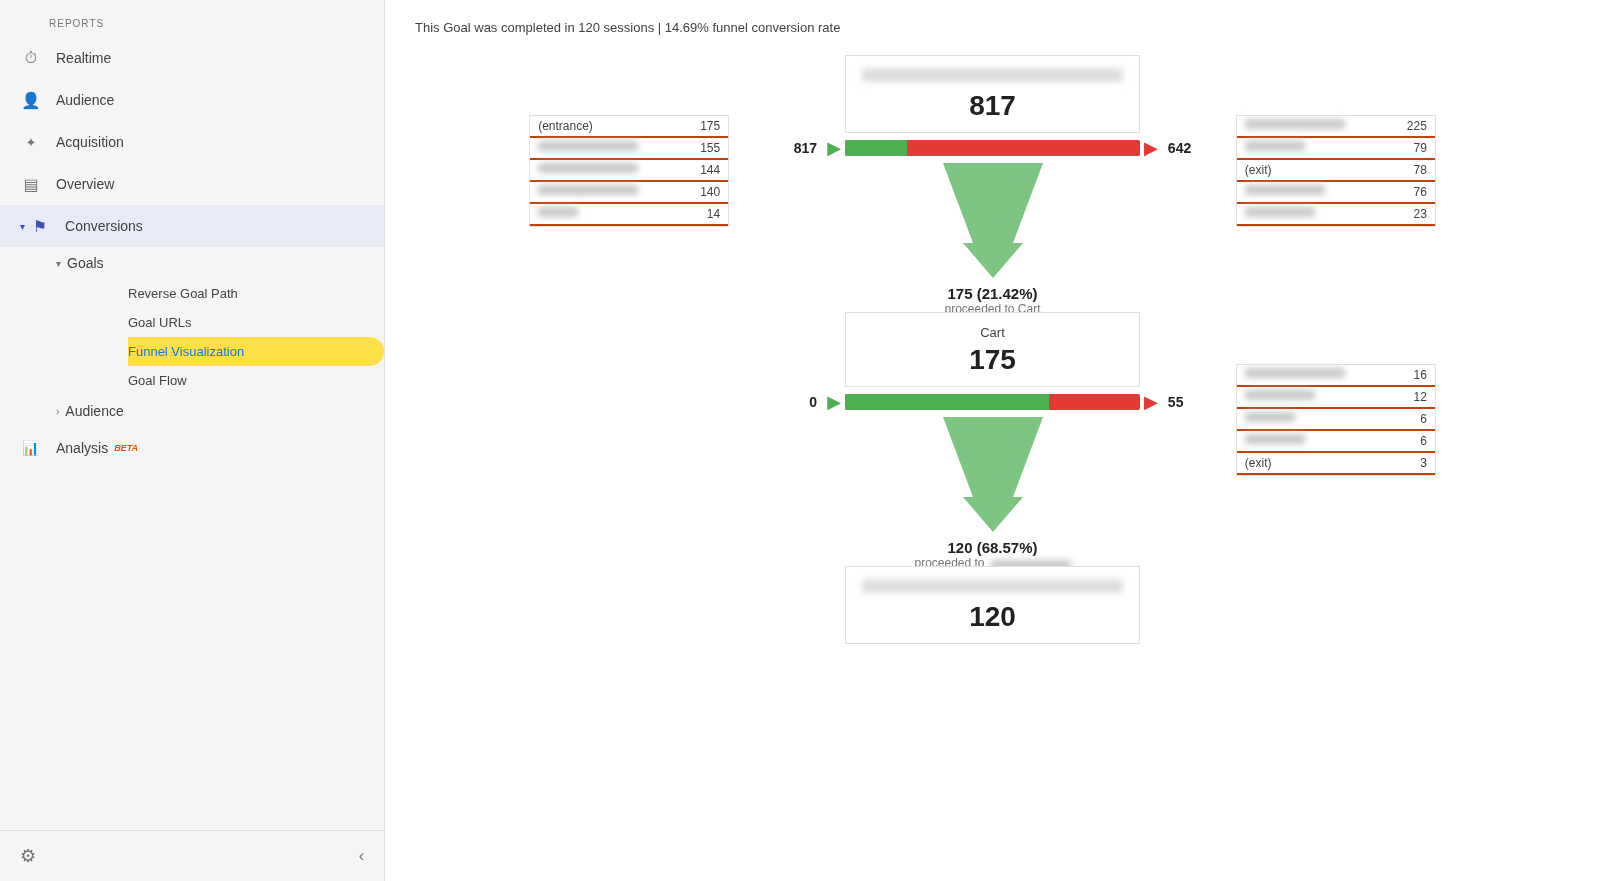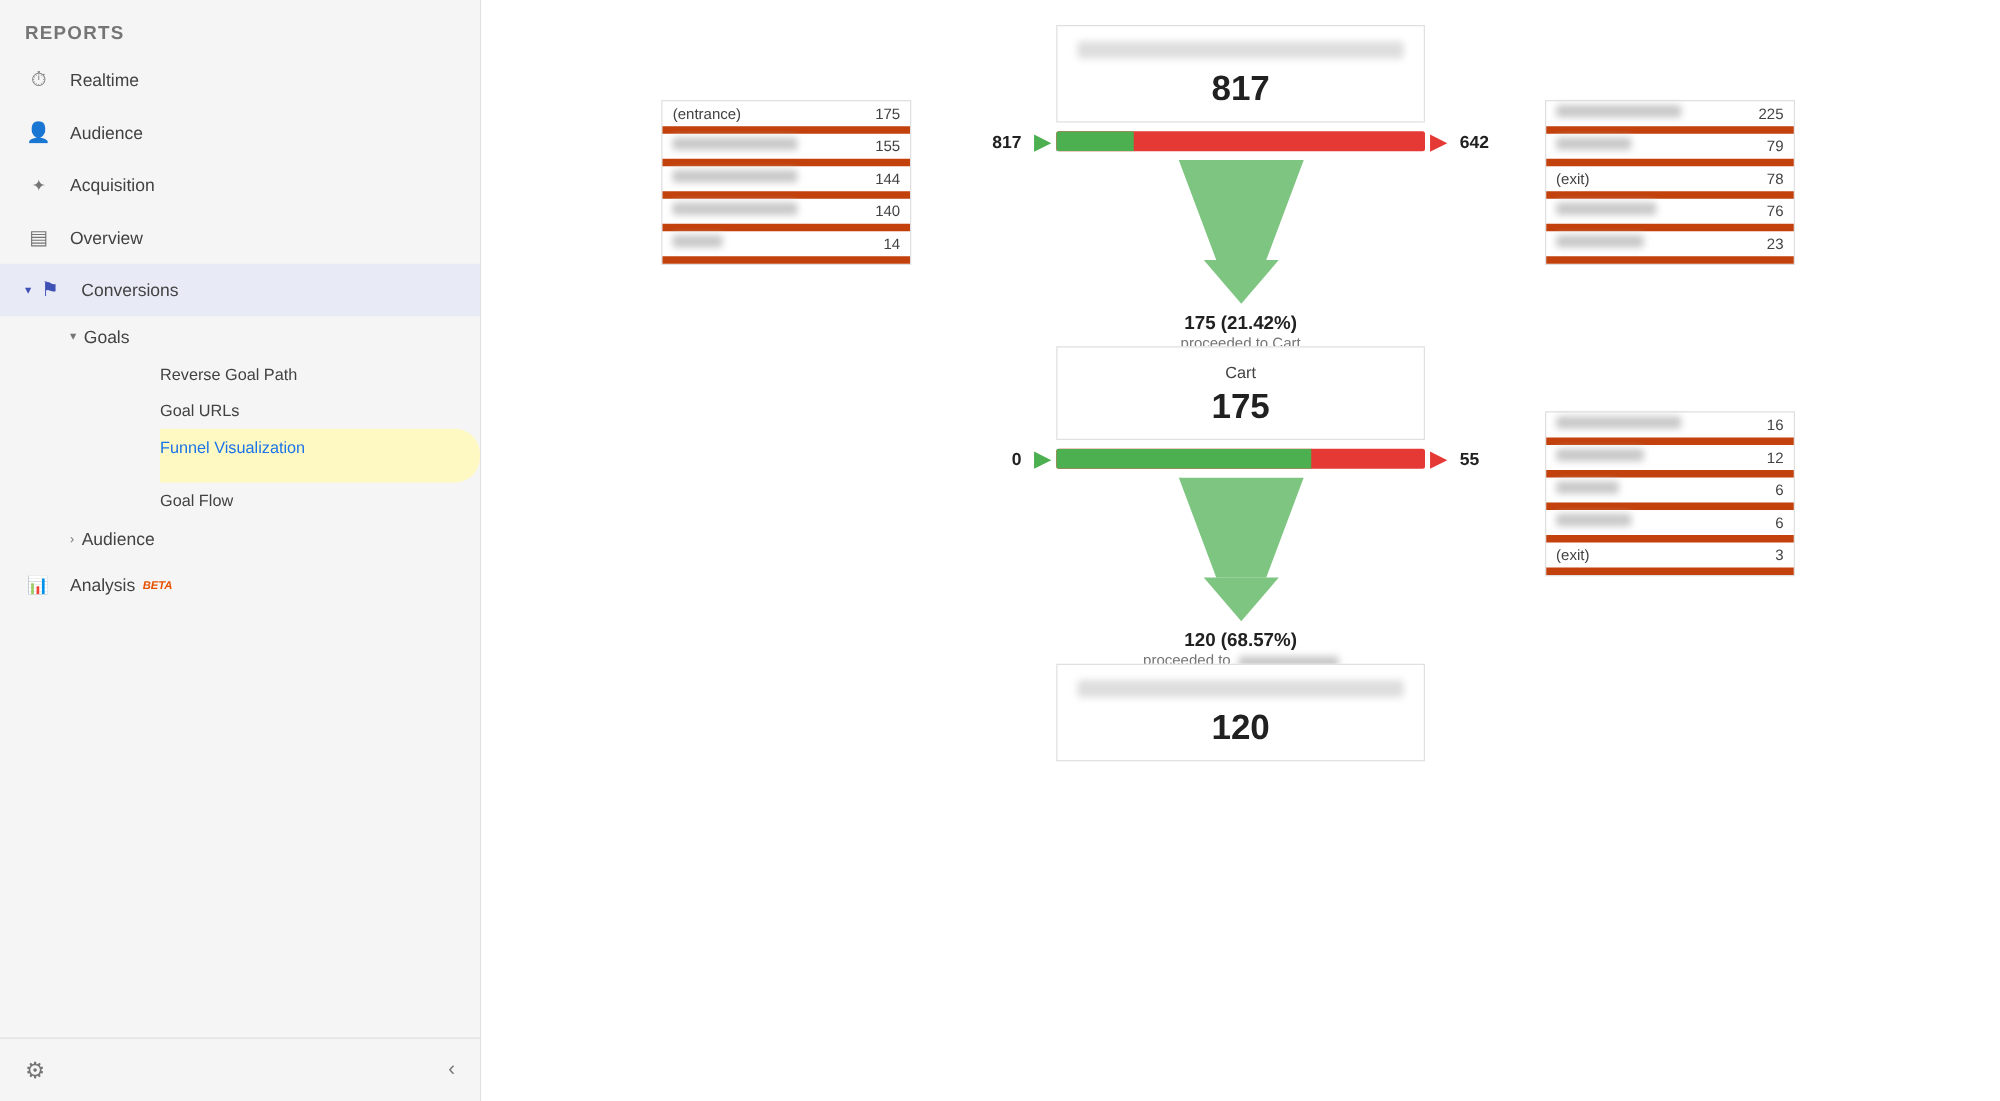--- a/index.html
+++ b/index.html
@@ -10,25 +10,26 @@
       width: 385px;
       min-width: 385px;
       background: #f5f5f5;
       border-right: 1px solid #e0e0e0;
       display: flex;
       flex-direction: column;
       height: 100%;
       overflow-y: auto;
     }
     .sidebar-reports-label {
-      font-size: 15px;
-      font-weight: 700;
+      font-size: 10px;
+      font-weight: 400;
       color: #757575;
       letter-spacing: 1px;
       padding: 18px 20px 8px 20px;
+      margin-left: 29px;
     }
     .sidebar-item {
       display: flex;
       align-items: center;
       padding: 10px 20px;
       cursor: pointer;
       color: #424242;
       font-size: 14px;
     }
     .sidebar-item .icon {
@@ -215,21 +216,21 @@
     .side-panel {
       width: 200px;
       border: 1px solid #e0e0e0;
       background: #fff;
       font-size: 12px;
     }
     .side-panel-row {
       display: flex;
       justify-content: space-between;
       padding: 3px 8px;
-      border-bottom: 6px solid #c2410c;
+      border-bottom: 2px solid #c2410c;
     }
     .side-panel-label {
       color: #424242;
       max-width: 140px;
       overflow: hidden;
       white-space: nowrap;
     }
     .side-panel-blur {
       display: inline-block;
       width: 100px;
@@ -309,21 +310,21 @@
       <span>Goals</span>
     </div>
 
     <div class="goals-sub">
       <div class="goals-sub-item">
         <span>Reverse Goal Path</span>
       </div>
       <div class="goals-sub-item">
         <span>Goal URLs</span>
       </div>
-      <div class="goals-sub-item active" style="color:#1a73e8; font-weight:500; background:#fef9c3; border-radius:0 20px 20px 0; padding: 7px 20px 21px 0;">
+      <div class="goals-sub-item active" style="color:#1a73e8; font-weight:500; background:#fde047; border-radius:0 20px 20px 0; padding: 7px 20px 7px 0;">
         <span>Funnel Visualization</span>
       </div>
       <div class="goals-sub-item">
         <span>Goal Flow</span>
       </div>
     </div>
 
     <div class="sidebar-sub-item">
       <span class="chevron">›</span>
       <span>Audience</span>
@@ -336,20 +337,21 @@
     <span class="analysis-badge">BETA</span>
   </div>
 
   <div class="sidebar-bottom">
     <span class="gear-icon">⚙</span>
     <span class="collapse-icon">‹</span>
   </div>
 </div>
 
 <div class="main-content">
+  <div class="summary-text">This Goal was completed in 120 sessions | 14.69% funnel conversion rate</div>
 
   <div class="funnel-container">
 
     <div style="display:flex; align-items:flex-start; justify-content:center; width:100%; margin-bottom:0;">
 
       <div style="width:220px; margin-right:8px; align-self:flex-start; margin-top:60px;">
         <div class="side-panel">
           <div class="side-panel-row">
             <span class="side-panel-label">(entrance)</span>
             <span class="side-panel-value">175</span>

